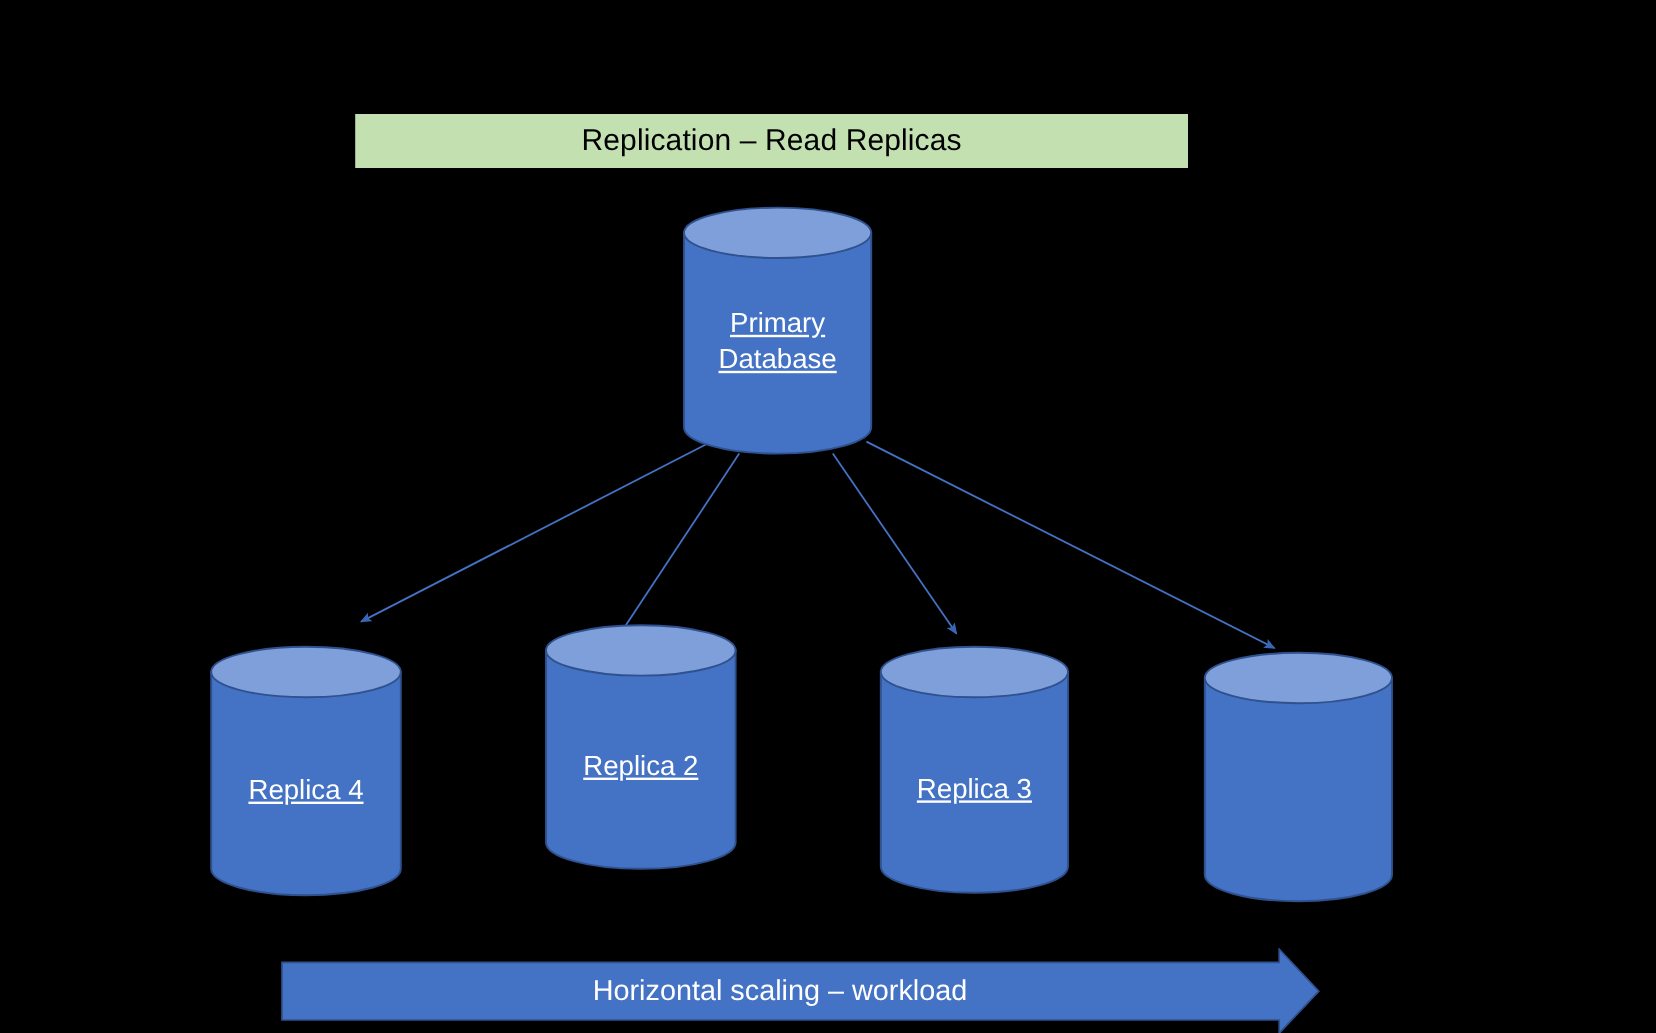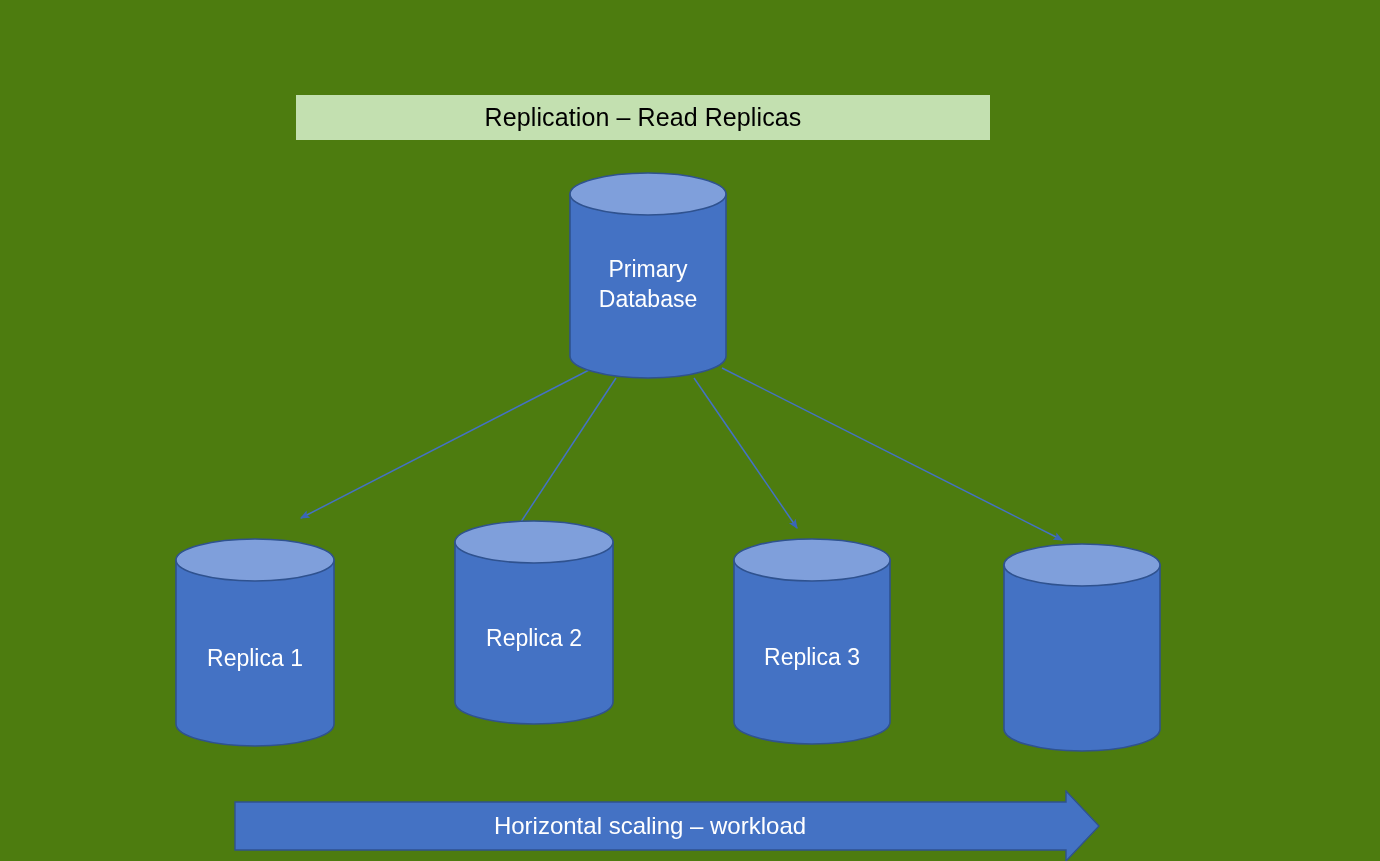--- a/index.html
+++ b/index.html
@@ -8,21 +8,21 @@
     padding: 0;
     background: #ffffff;
   }
   body {
     font-family: "Liberation Sans", sans-serif;
   }
   #canvas {
     position: relative;
     width: 1380px;
     height: 861px;
-    background: #4d7c0f;
+    background: #000000;
     overflow: hidden;
   }
 
   
   .title-banner {
     position: absolute;
     left: 296px;
     top: 95px;
     width: 694px;
     height: 45px;
@@ -49,20 +49,21 @@
   .cyl-label {
     position: absolute;
     left: 0;
     width: 100%;
     text-align: center;
     color: #ffffff;
     font-size: 23px;
     line-height: 1.32;
     pointer-events: none;
     white-space: pre-line;
+    text-decoration: underline;
   }
 
   
   .connectors {
     position: absolute;
     left: 0;
     top: 0;
     width: 1380px;
     height: 861px;
     pointer-events: none;
@@ -125,21 +126,21 @@
     </svg>
     <div class="cyl-label" style="top:82px;">Primary
 Database</div>
   </div>
 
   <div class="cyl" style="left:174px; top:538px; width:162px; height:210px;">
     <svg width="162" height="210" viewBox="0 0 162 210">
       <path d="M2,22 L2,186 A79,22 0 0 0 160,186 L160,22 Z" fill="#4472C4" stroke="#2F528F" stroke-width="1.6"></path>
       <ellipse cx="81" cy="22" rx="79" ry="21" fill="#7F9FDB" stroke="#2F528F" stroke-width="1.6"></ellipse>
     </svg>
-    <div class="cyl-label" style="top:105px;">Replica 1</div>
+    <div class="cyl-label" style="top:105px;">Replica 4</div>
   </div>
 
   <div class="cyl" style="left:453px; top:520px; width:162px; height:206px;">
     <svg width="162" height="206" viewBox="0 0 162 206">
       <path d="M2,22 L2,182 A79,22 0 0 0 160,182 L160,22 Z" fill="#4472C4" stroke="#2F528F" stroke-width="1.6"></path>
       <ellipse cx="81" cy="22" rx="79" ry="21" fill="#7F9FDB" stroke="#2F528F" stroke-width="1.6"></ellipse>
     </svg>
     <div class="cyl-label" style="top:103px;">Replica 2</div>
   </div>
 

